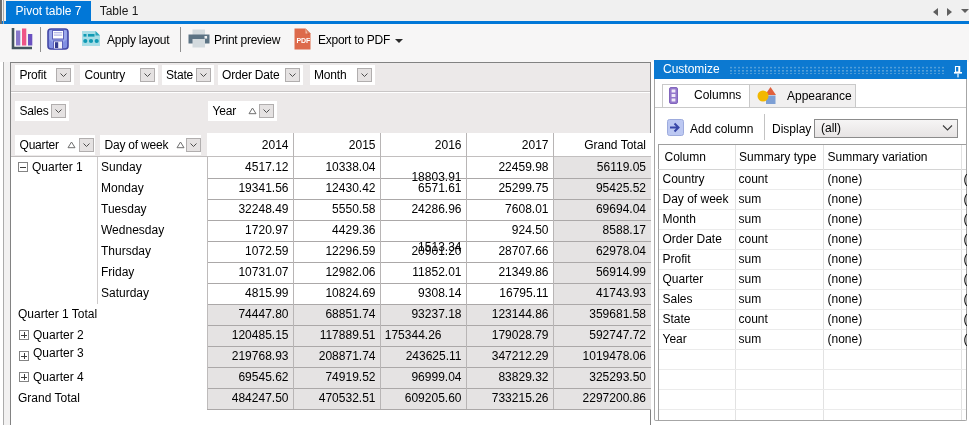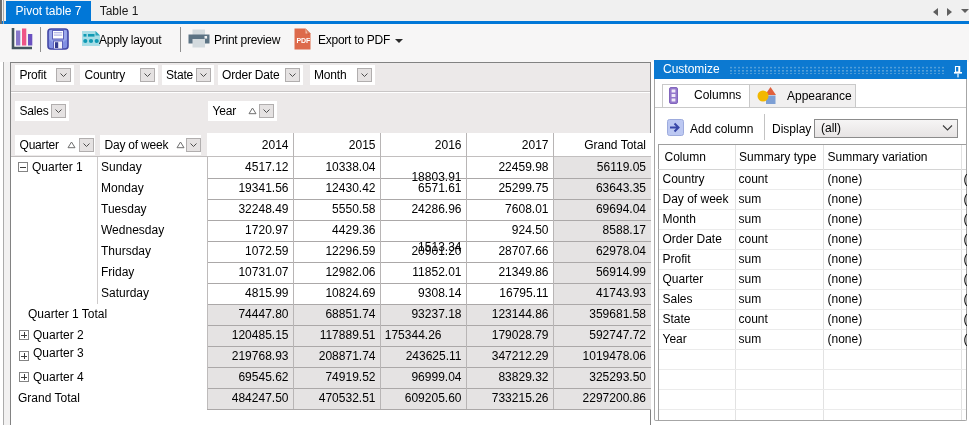--- a/index.html
+++ b/index.html
@@ -48,21 +48,21 @@
 </svg>
 <svg class="abs" style="left:81px;top:30px" width="20" height="17" viewBox="0 0 20 17">
 <path d="M1 1 H14.5 L19 5.5 V16 H1 Z" fill="#a7dde6"></path>
 <path d="M14.5 1 L19 5.5 H14.5 Z" fill="#29a5bc"></path>
 <rect x="2.5" y="4" width="3" height="2.6" fill="#0f9ab4"></rect>
 <rect x="7" y="4" width="6.5" height="2.6" fill="#0f9ab4"></rect>
 <circle cx="4.3" cy="11" r="2.1" fill="#0f9ab4"></circle>
 <circle cx="10" cy="11" r="2.1" fill="#0f9ab4"></circle>
 <circle cx="15.7" cy="11" r="2.1" fill="#0f9ab4"></circle>
 </svg>
-<div class="tlbl" style="left:99px;top:33px">Apply layout</div>
+<div class="tlbl" style="left:107px;top:33px">Apply layout</div>
 <div class="vline" style="left:180px;top:27px;height:25px;background:#8f8f8f"></div>
 <svg class="abs" style="left:188px;top:29px" width="22" height="19" viewBox="0 0 22 19">
 <rect x="4.5" y="0.5" width="12.5" height="6" fill="#d3dade"></rect>
 <rect x="0.5" y="5.5" width="21" height="9" fill="#5c7384"></rect>
 <rect x="16.5" y="7" width="2.6" height="2.6" fill="#eef1f2"></rect>
 <rect x="4.5" y="10" width="12.5" height="8.5" fill="#d3dade"></rect>
 </svg>
 <div class="tlbl" style="left:214px;top:33px">Print preview</div>
 <svg class="abs" style="left:294px;top:28px" width="17" height="22" viewBox="0 0 17 22">
 <path d="M0.5 0.5 H11.5 L16.5 5.5 V21.5 H0.5 Z" fill="#dd6a4b"></path>
@@ -169,21 +169,21 @@
 <div class="lbl" style="left:101px;top:177.5px;line-height:21px">Monday</div>
 <div class="lbl" style="left:101px;top:198.5px;line-height:21px">Tuesday</div>
 <div class="lbl" style="left:101px;top:219.5px;line-height:21px">Wednesday</div>
 <div class="lbl" style="left:101px;top:240.5px;line-height:21px">Thursday</div>
 <div class="lbl" style="left:101px;top:261.5px;line-height:21px">Friday</div>
 <div class="lbl" style="left:101px;top:282.5px;line-height:21px">Saturday</div>
 <span class="xbox" style="left:18px;top:162.0px">
     <i></i>
   </span>
 <div class="lbl" style="left:32px;top:156.5px;line-height:21px">Quarter 1</div>
-<div class="lbl" style="left:28px;top:303.5px;line-height:21px">Quarter 1 Total</div>
+<div class="lbl" style="left:18px;top:303.5px;line-height:21px">Quarter 1 Total</div>
 <span class="xbox" style="left:19px;top:330.0px">
     <i></i>
     <b></b>
   </span>
 <div class="lbl" style="left:33px;top:324.5px;line-height:21px">Quarter 2</div>
 <span class="xbox" style="left:19px;top:351.0px">
     <i></i>
     <b></b>
   </span>
 <div class="lbl" style="left:33px;top:343px;line-height:21px">Quarter 3</div>
@@ -195,21 +195,21 @@
 <div class="lbl" style="left:18px;top:387.5px;line-height:21px">Grand Total</div>
 <div class="num" style="left:207px;top:156.5px;width:81.5px">4517.12</div>
 <div class="num" style="left:293px;top:156.5px;width:82.5px">10338.04</div>
 <div class="num" style="left:380px;top:167px;width:81.5px">18803.91</div>
 <div class="num" style="left:466px;top:156.5px;width:82.5px">22459.98</div>
 <div class="num" style="left:553px;top:156.5px;width:93.0px">56119.05</div>
 <div class="num" style="left:207px;top:177.5px;width:81.5px">19341.56</div>
 <div class="num" style="left:293px;top:177.5px;width:82.5px">12430.42</div>
 <div class="num" style="left:380px;top:177.5px;width:81.5px">6571.61</div>
 <div class="num" style="left:466px;top:177.5px;width:82.5px">25299.75</div>
-<div class="num" style="left:553px;top:177.5px;width:93.0px">63643.35</div>
+<div class="num" style="left:553px;top:177.5px;width:93.0px">95425.52</div>
 <div class="num" style="left:207px;top:198.5px;width:81.5px">32248.49</div>
 <div class="num" style="left:293px;top:198.5px;width:82.5px">5550.58</div>
 <div class="num" style="left:380px;top:198.5px;width:81.5px">24286.96</div>
 <div class="num" style="left:466px;top:198.5px;width:82.5px">7608.01</div>
 <div class="num" style="left:553px;top:198.5px;width:93.0px">69694.04</div>
 <div class="num" style="left:207px;top:219.5px;width:81.5px">1720.97</div>
 <div class="num" style="left:293px;top:219.5px;width:82.5px">4429.36</div>
 <div class="num" style="left:380px;top:237px;width:81.5px">1513.34</div>
 <div class="num" style="left:466px;top:219.5px;width:82.5px">924.50</div>
 <div class="num" style="left:553px;top:219.5px;width:93.0px">8588.17</div>

